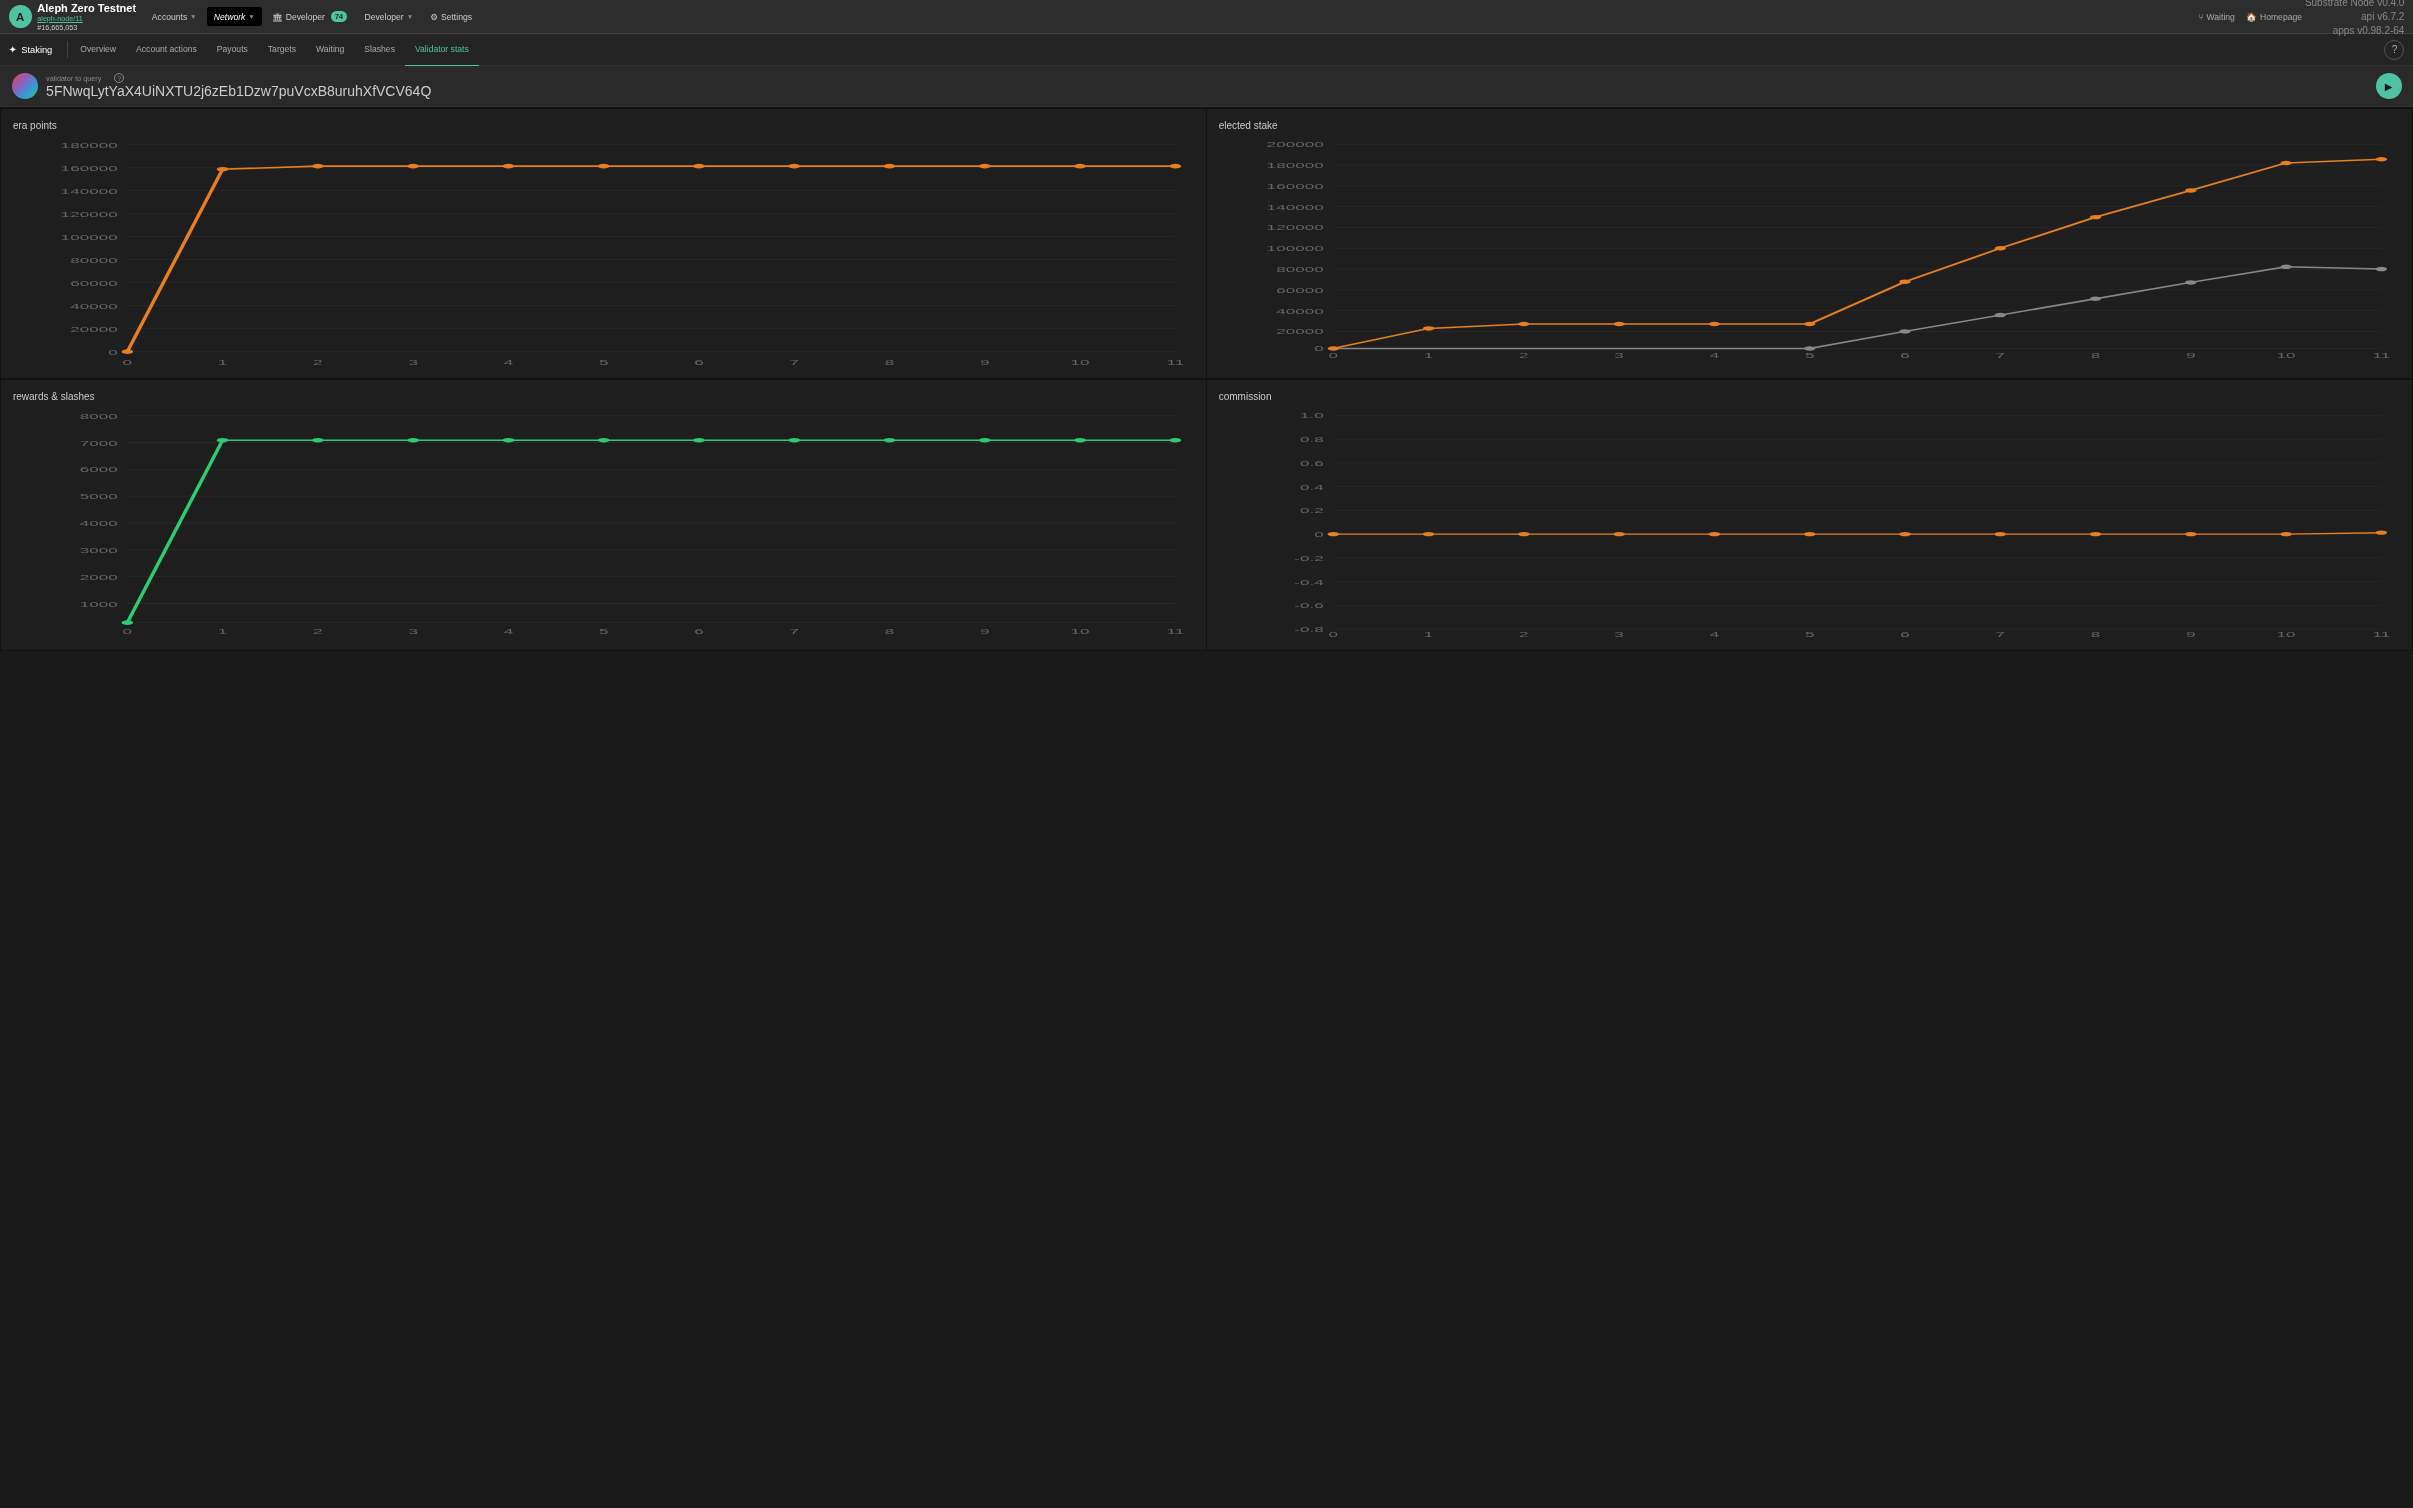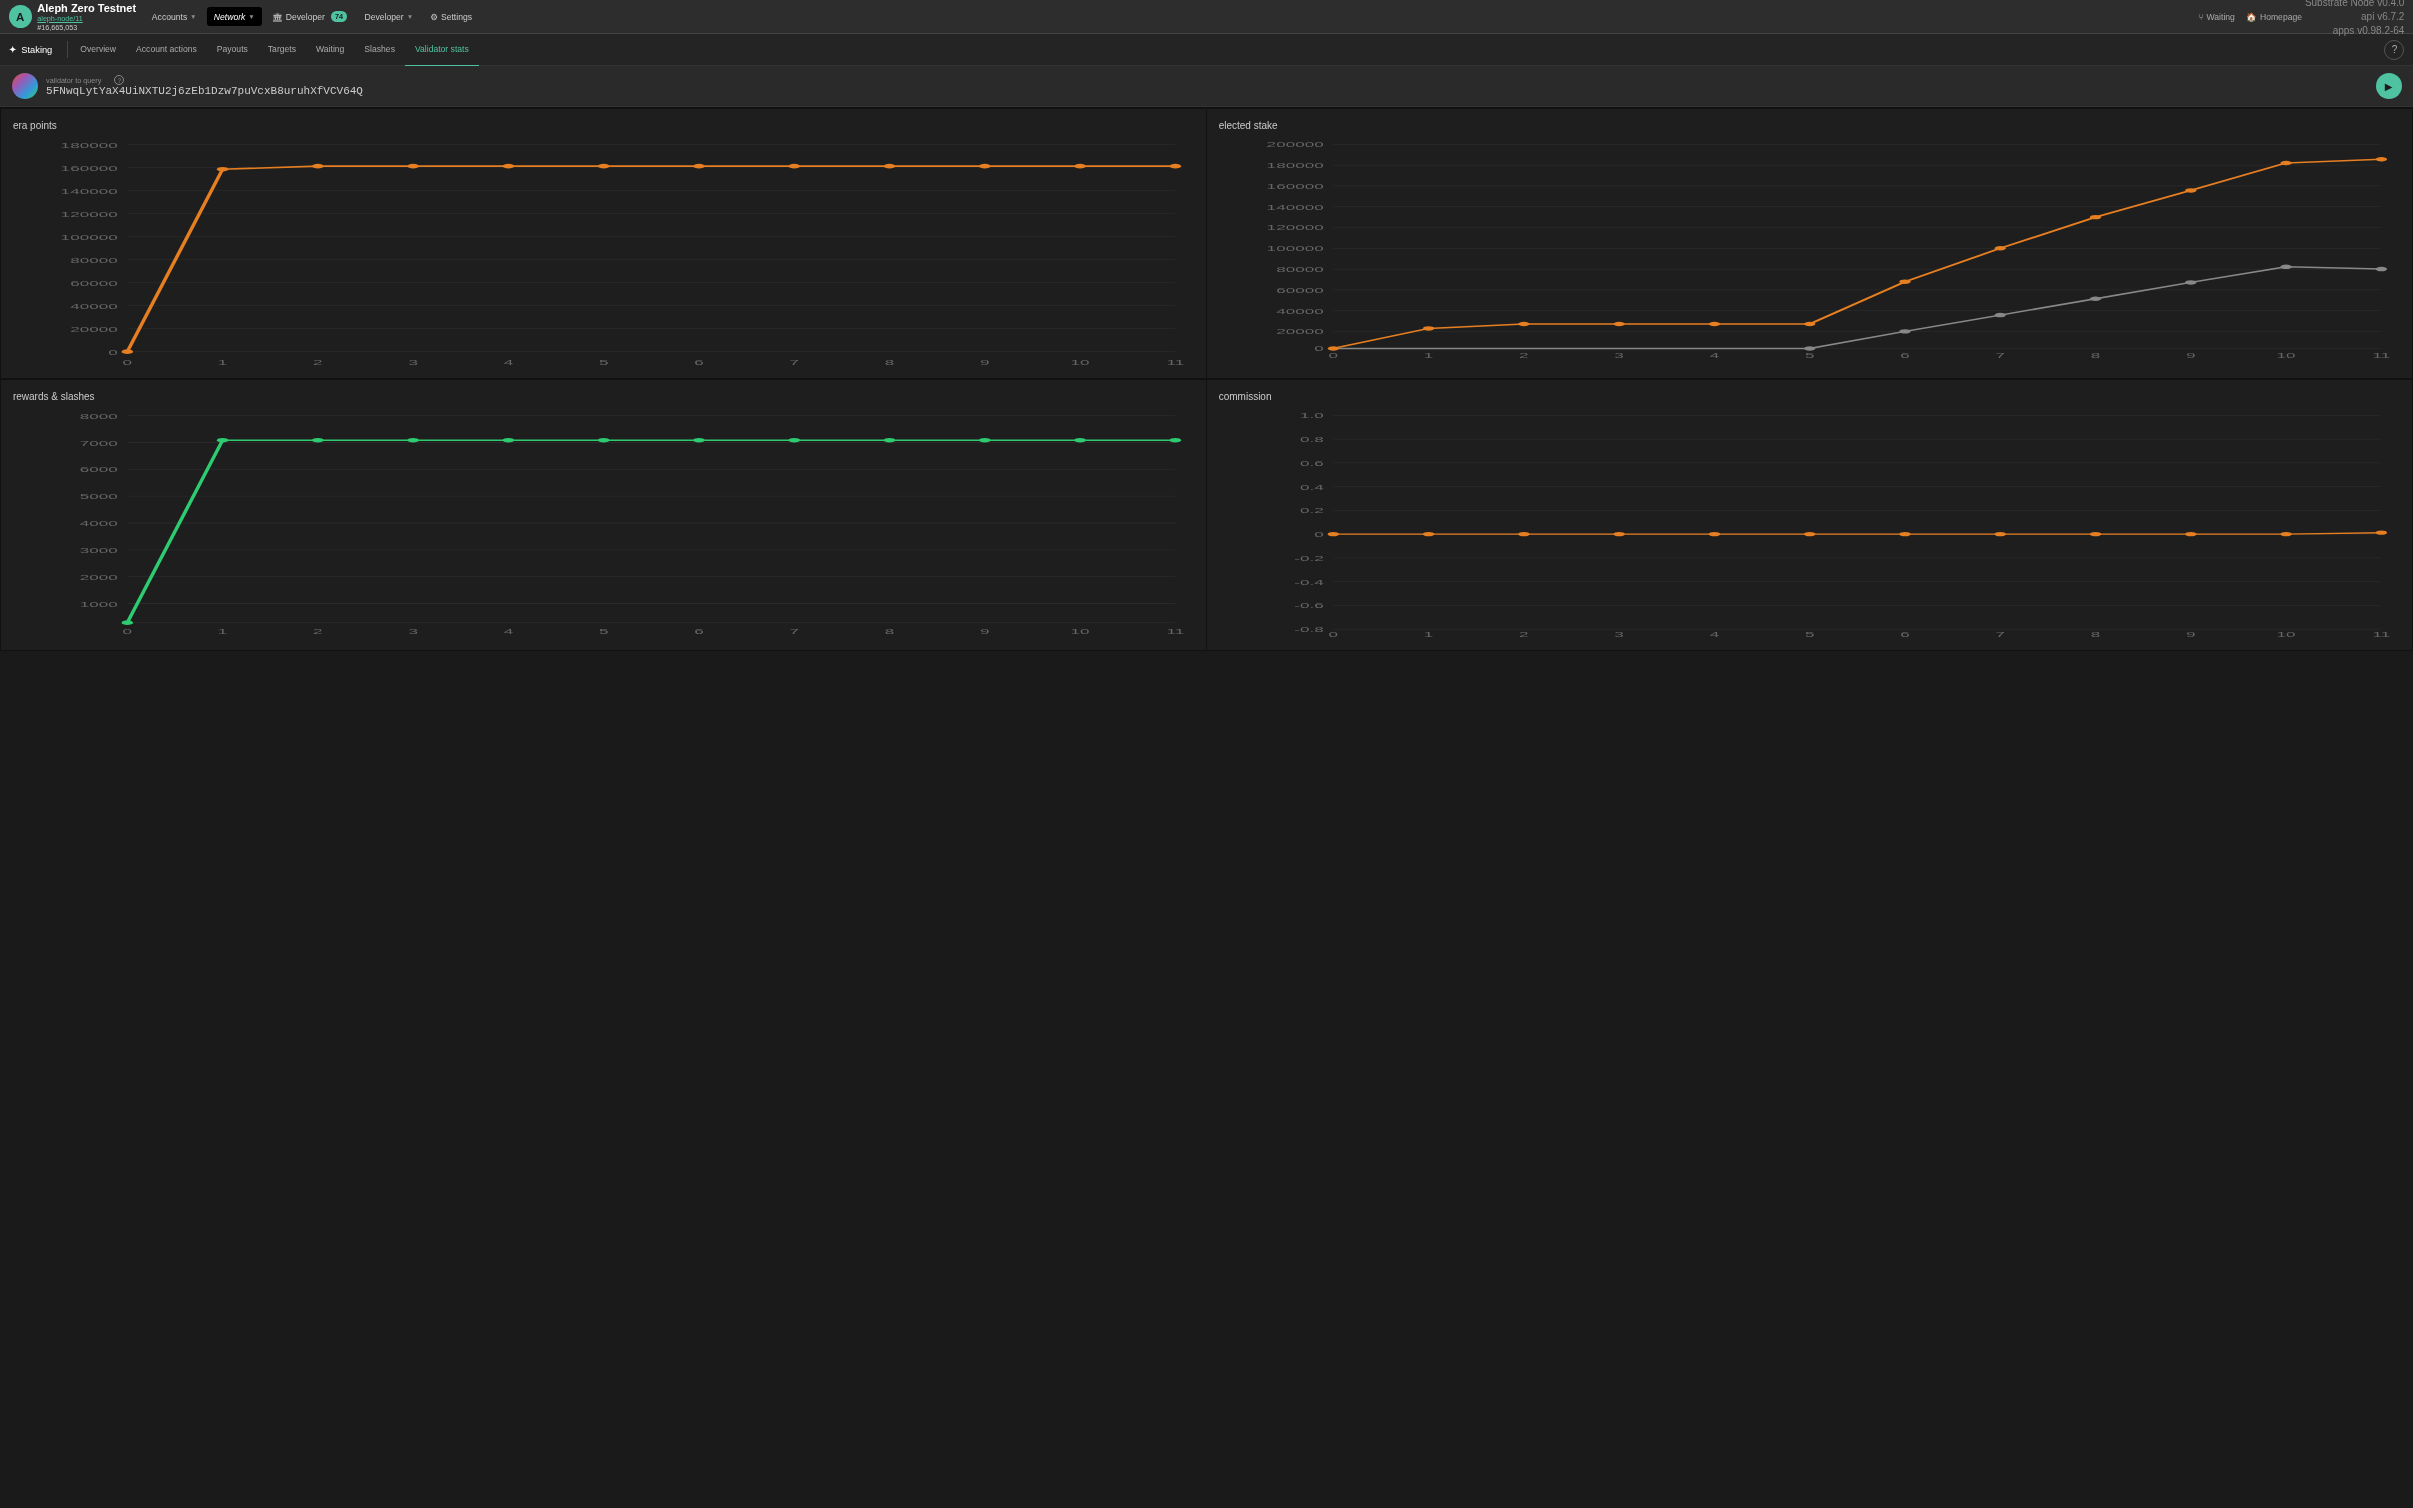--- a/index.html
+++ b/index.html
@@ -30,21 +30,21 @@
     .staking-tab { padding: 2.9px 10px; font-size: 8.6px; color: #aaa; cursor: pointer; border-bottom: 1.4px solid transparent; height: 32px; display: flex; align-items: center; }
     .staking-tab.active { color: #4fc3a1; border-bottom: 1.4px solid #4fc3a1; }
     .tab-spacer { flex: 1; }
     .help-btn { width: 20px; height: 20px; border-radius: 50%; border: 0.7px solid #555; display: flex; align-items: center; justify-content: center; color: #aaa; cursor: pointer; font-size: 10px; }
 
     
     .validator-bar { display: flex; align-items: center; background: #2a2a2a; padding: 7.2px 11.5px; border-bottom: 0.7px solid #333; gap: 8.6px; }
     .validator-avatar { width: 26px; height: 26px; border-radius: 50%; background: linear-gradient(135deg, #e74c3c, #9b59b6, #3498db, #2ecc71); flex-shrink: 0; }
     .validator-info { flex: 1; }
     .validator-label { font-size: 7.2px; color: #888; display: flex; align-items: center; gap: 13px; }
-    .validator-address { font-size: 11px; color: #ccc; font-family: Liberation Mono, monospace; }
+    .validator-address { font-size: 14px; color: #ccc; font-family: Liberation Sans, sans-serif; }
     .play-btn { width: 26px; height: 26px; border-radius: 50%; background: #4fc3a1; display: flex; align-items: center; justify-content: center; color: #1a1a1a; cursor: pointer; font-size: 10px; flex-shrink: 0; }
 
     
     .charts-grid { display: grid; grid-template-columns: 1fr 1fr; grid-template-rows: auto auto; gap: 1.4px; padding: 1.4px; background: #111; }
     .chart-panel { background: #1e1e1e; padding: 11.5px; position: relative; }
     .chart-title { font-size: 10px; color: #ccc; margin-bottom: 5.7px; font-weight: 400; }
     .chart-area { position: relative; width: 100%; height: 230px; }
     svg.chart-svg { width: 100%; height: 100%; }
 
     

